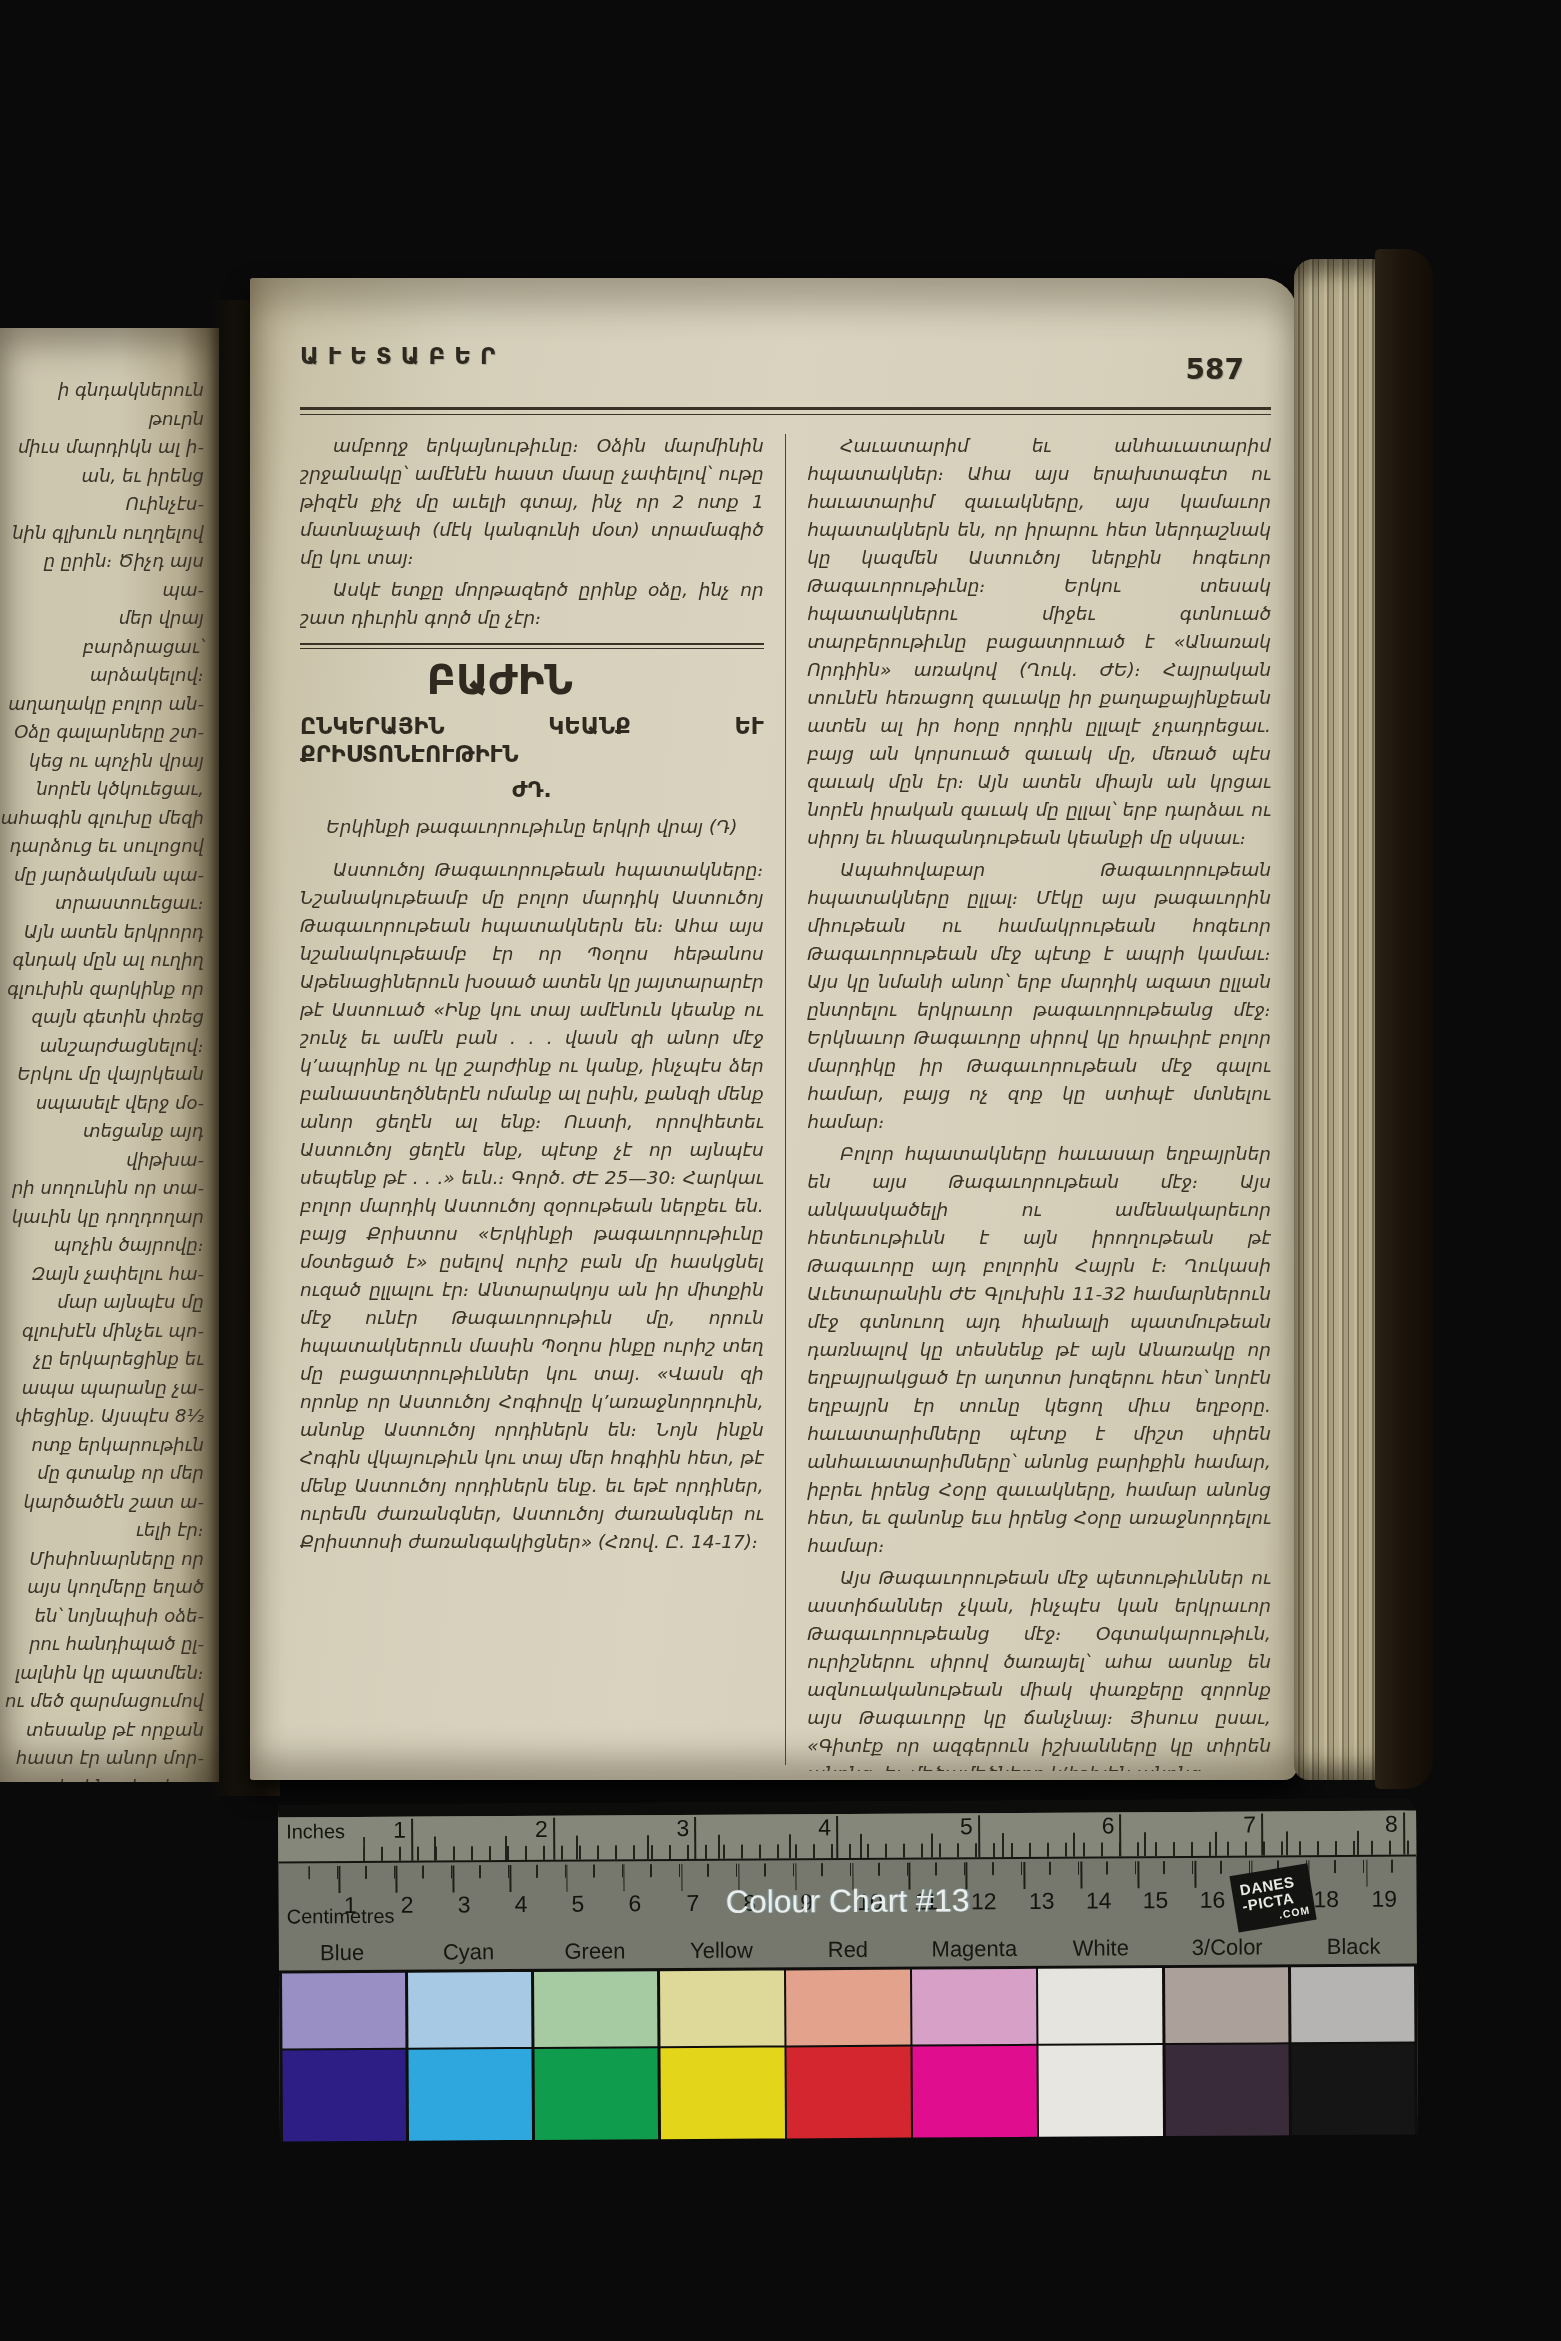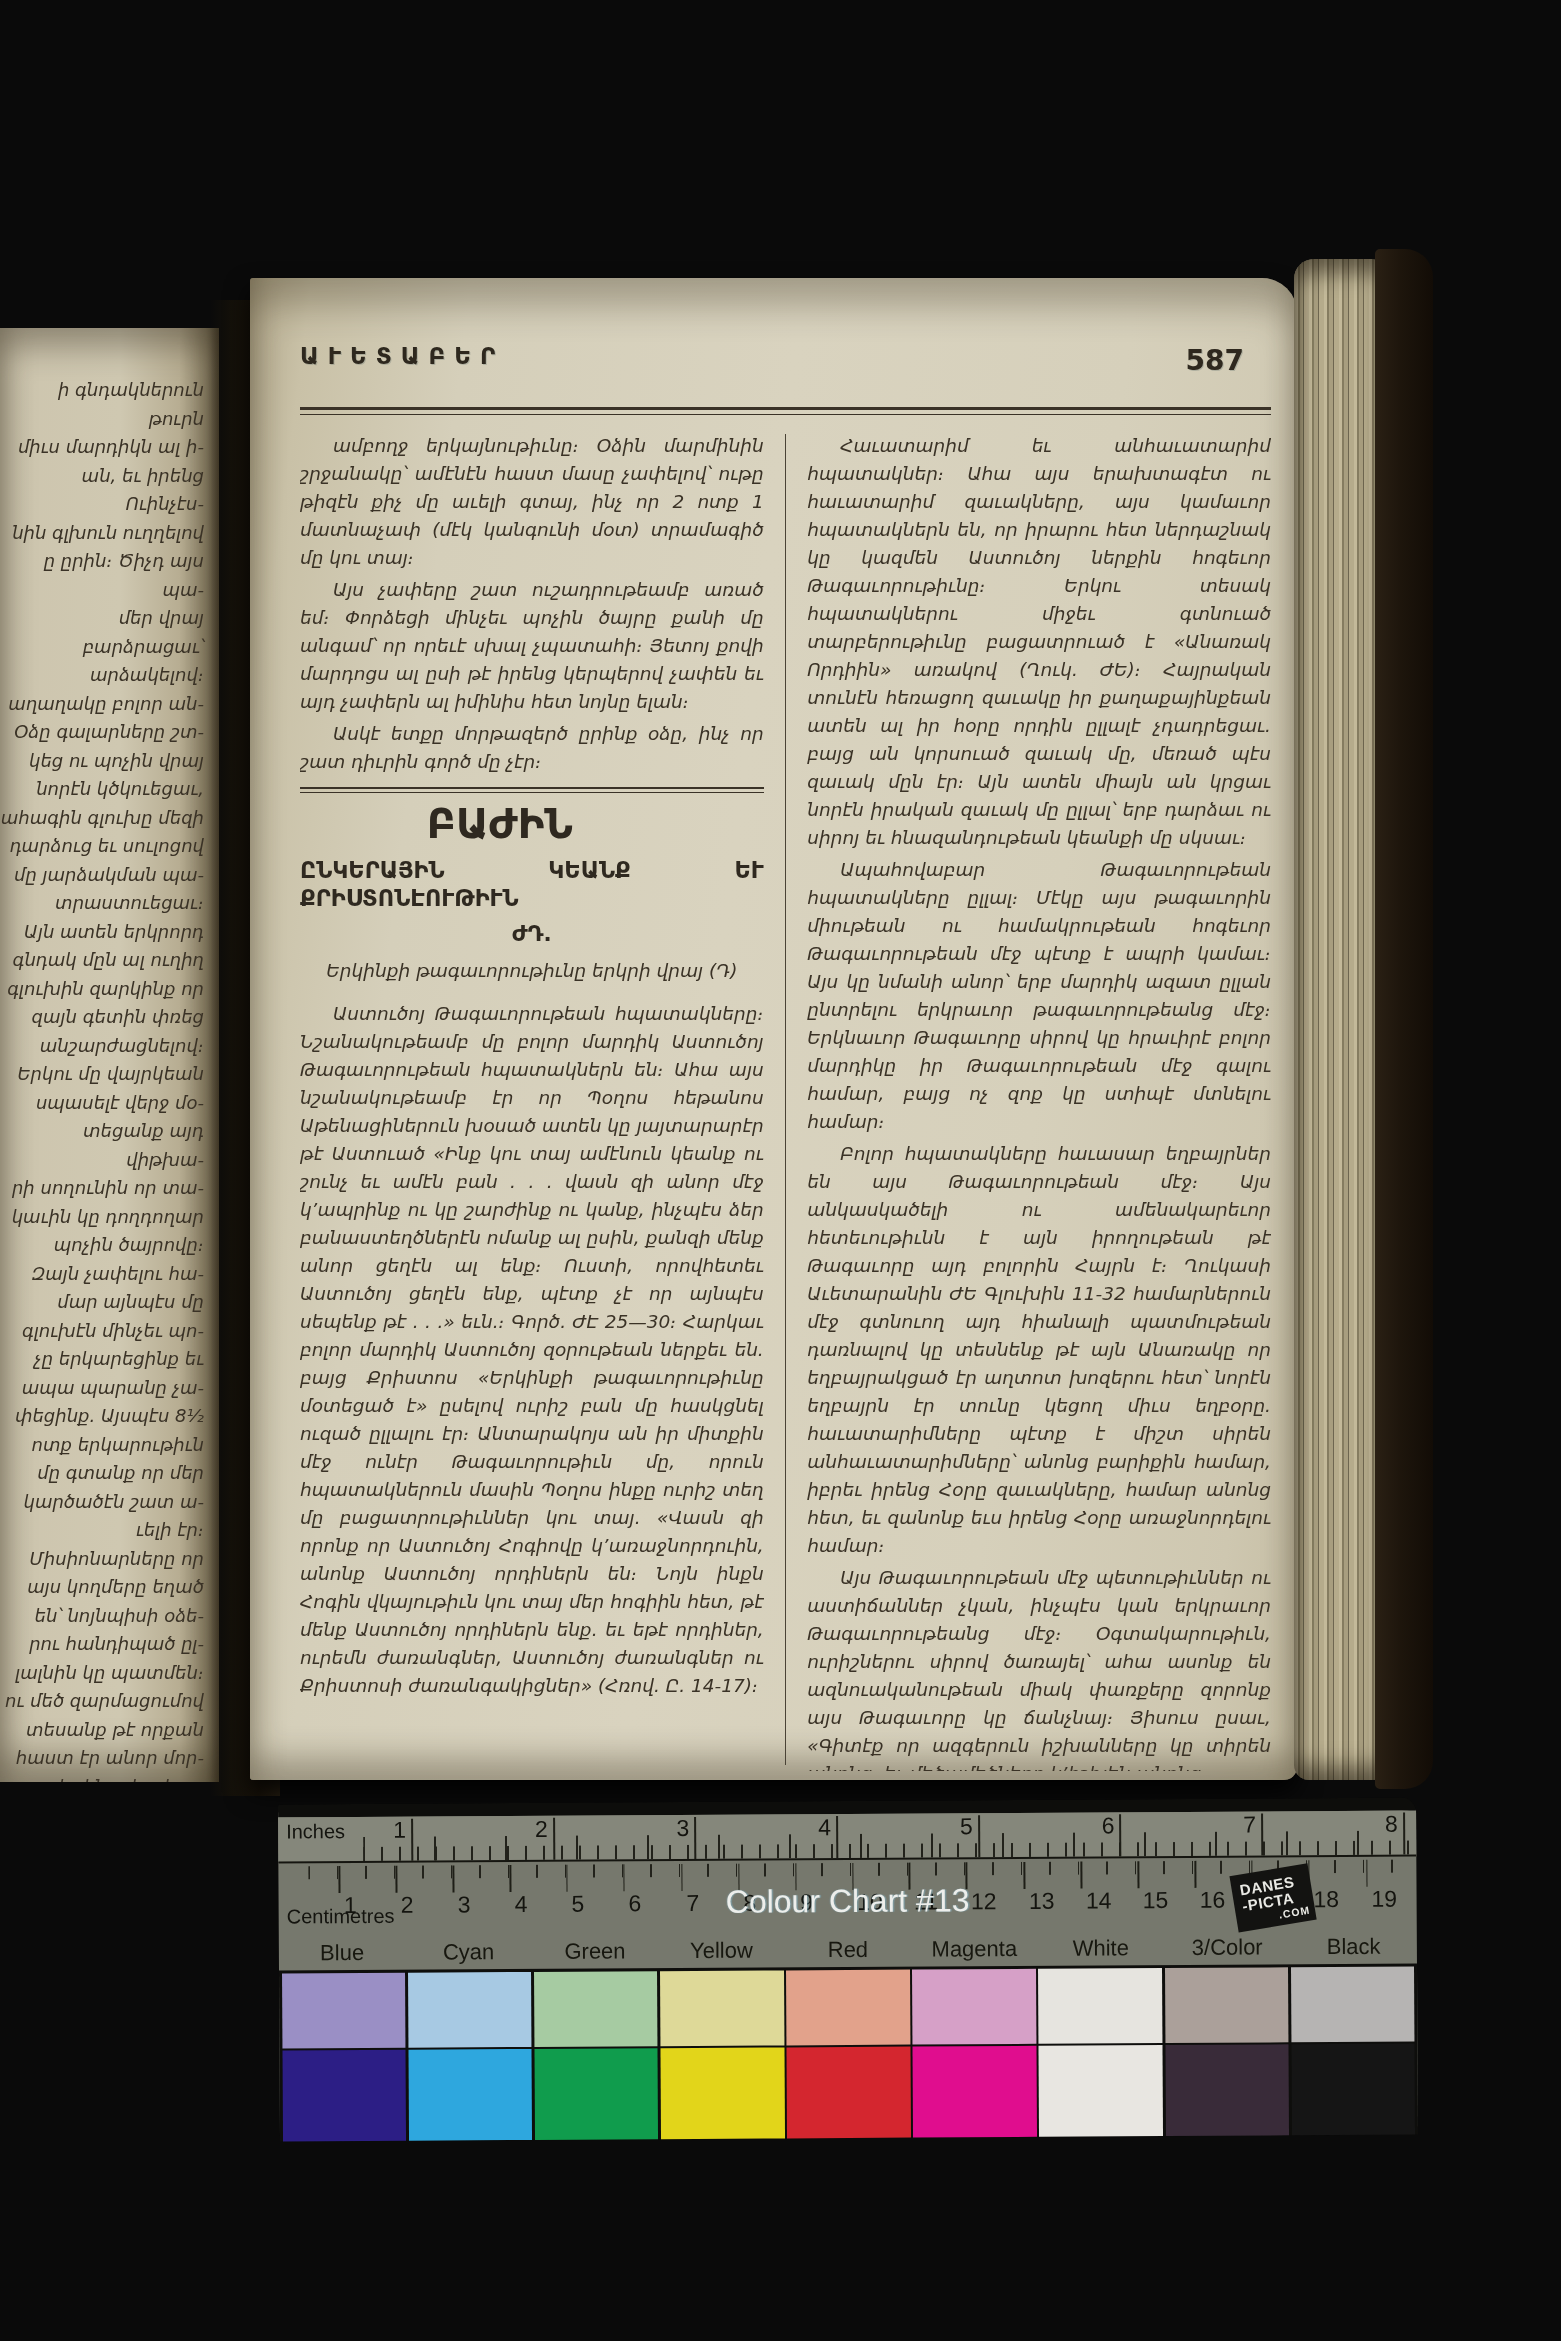--- a/index.html
+++ b/index.html
@@ -45,21 +45,21 @@
     border-radius:5px 28px 28px 5px;
   }
 
   
   .page-head { position:relative; height:59px; margin-top:17px; }
   .running-head {
     font-weight:bold; font-size:23px; letter-spacing:9px;
     color:#2e281e; text-shadow:1px 0.5px 0 rgba(70,90,90,.25);
   }
   .page-number {
-    position:absolute; right:27px; top:1px; font-weight:bold; font-size:28px;
+    position:absolute; right:27px; top:10px; font-weight:bold; font-size:28px;
     color:#2e281e; text-shadow:1px 0.5px 0 rgba(70,90,90,.25);
   }
   .rule2 {
     height:7.5px; border-top:3.5px solid #3a3227; border-bottom:1.5px solid #3a3227;
     margin:5px 0 17px 0;
   }
   .cols { display:flex; }
   .col { flex:1; height:1339px; overflow:hidden; text-align:justify;
          font-style:italic; font-size:18.5px; line-height:28px; color:#3a3226; }
   .col p { text-indent:33px; margin-bottom:4px; }
@@ -191,21 +191,20 @@
   <div class="right-page">
     <div class="page-head">
       <div class="running-head">ԱՒԵՏԱԲԵՐ</div>
       <div class="page-number">587</div>
     </div>
     <div class="rule2"></div>
 
     <div class="cols">
       <div class="col">
         <p>ամբողջ երկայնութիւնը։ Օձին մարմինին շրջանակը՝ ամէնէն հաստ մասը չափելով՝ ութը թիզէն քիչ մը աւելի գտայ, ինչ որ 2 ոտք 1 մատնաչափ (մէկ կանգունի մօտ) տրամագիծ մը կու տայ։</p>
-        <p>Այս չափերը շատ ուշադրութեամբ առած եմ։ Փորձեցի մինչեւ պոչին ծայրը քանի մը անգամ՝ որ որեւէ սխալ չպատահի։ Յետոյ քովի մարդոցս ալ ըսի թէ իրենց կերպերով չափեն եւ այդ չափերն ալ իմինիս հետ նոյնը ելան։</p>
         <p>Ասկէ ետքը մորթազերծ ըրինք օձը, ինչ որ շատ դիւրին գործ մը չէր։</p>
 
         <div class="sec-rule"></div>
         <div class="sec-h1b">ԲԱԺԻՆ</div>
         <div class="sec-sub">ԸՆԿԵՐԱՅԻՆ ԿԵԱՆՔ ԵՒ ՔՐԻՍՏՈՆԷՈՒԹԻՒՆ</div>
         <div class="sec-part">ԺԴ.</div>
         <div class="sec-lede">Երկինքի թագաւորութիւնը երկրի վրայ  (Դ)</div>
 
         <p>Աստուծոյ Թագաւորութեան հպատակները։ Նշանակութեամբ մը բոլոր մարդիկ Աստուծոյ Թագաւորութեան հպատակներն են։ Ահա այս նշանակութեամբ էր որ Պօղոս հեթանոս Աթենացիներուն խօսած ատեն կը յայտարարէր թէ Աստուած «Ինք կու տայ ամէնուն կեանք ու շունչ եւ ամէն բան . . . վասն զի անոր մէջ կ՚ապրինք ու կը շարժինք ու կանք, ինչպէս ձեր բանաստեղծներէն ոմանք ալ ըսին, քանզի մենք անոր ցեղէն ալ ենք։ Ուստի, որովհետեւ Աստուծոյ ցեղէն ենք, պէտք չէ որ այնպէս սեպենք թէ . . .» եւն.։ Գործ. ԺԷ 25—30։ Հարկաւ բոլոր մարդիկ Աստուծոյ զօրութեան ներքեւ են. բայց Քրիստոս «Երկինքի թագաւորութիւնը մօտեցած է» ըսելով ուրիշ բան մը հասկցնել ուզած ըլլալու էր։ Անտարակոյս ան իր միտքին մէջ ունէր Թագաւորութիւն մը, որուն հպատակներուն մասին Պօղոս ինքը ուրիշ տեղ մը բացատրութիւններ կու տայ. «Վասն զի որոնք որ Աստուծոյ Հոգիովը կ՚առաջնորդուին, անոնք Աստուծոյ որդիներն են։ Նոյն ինքն Հոգին վկայութիւն կու տայ մեր հոգիին հետ, թէ մենք Աստուծոյ որդիներն ենք. եւ եթէ որդիներ, ուրեմն ժառանգներ, Աստուծոյ ժառանգներ ու Քրիստոսի ժառանգակիցներ» (Հռով. Ը. 14-17)։</p>
       </div>

